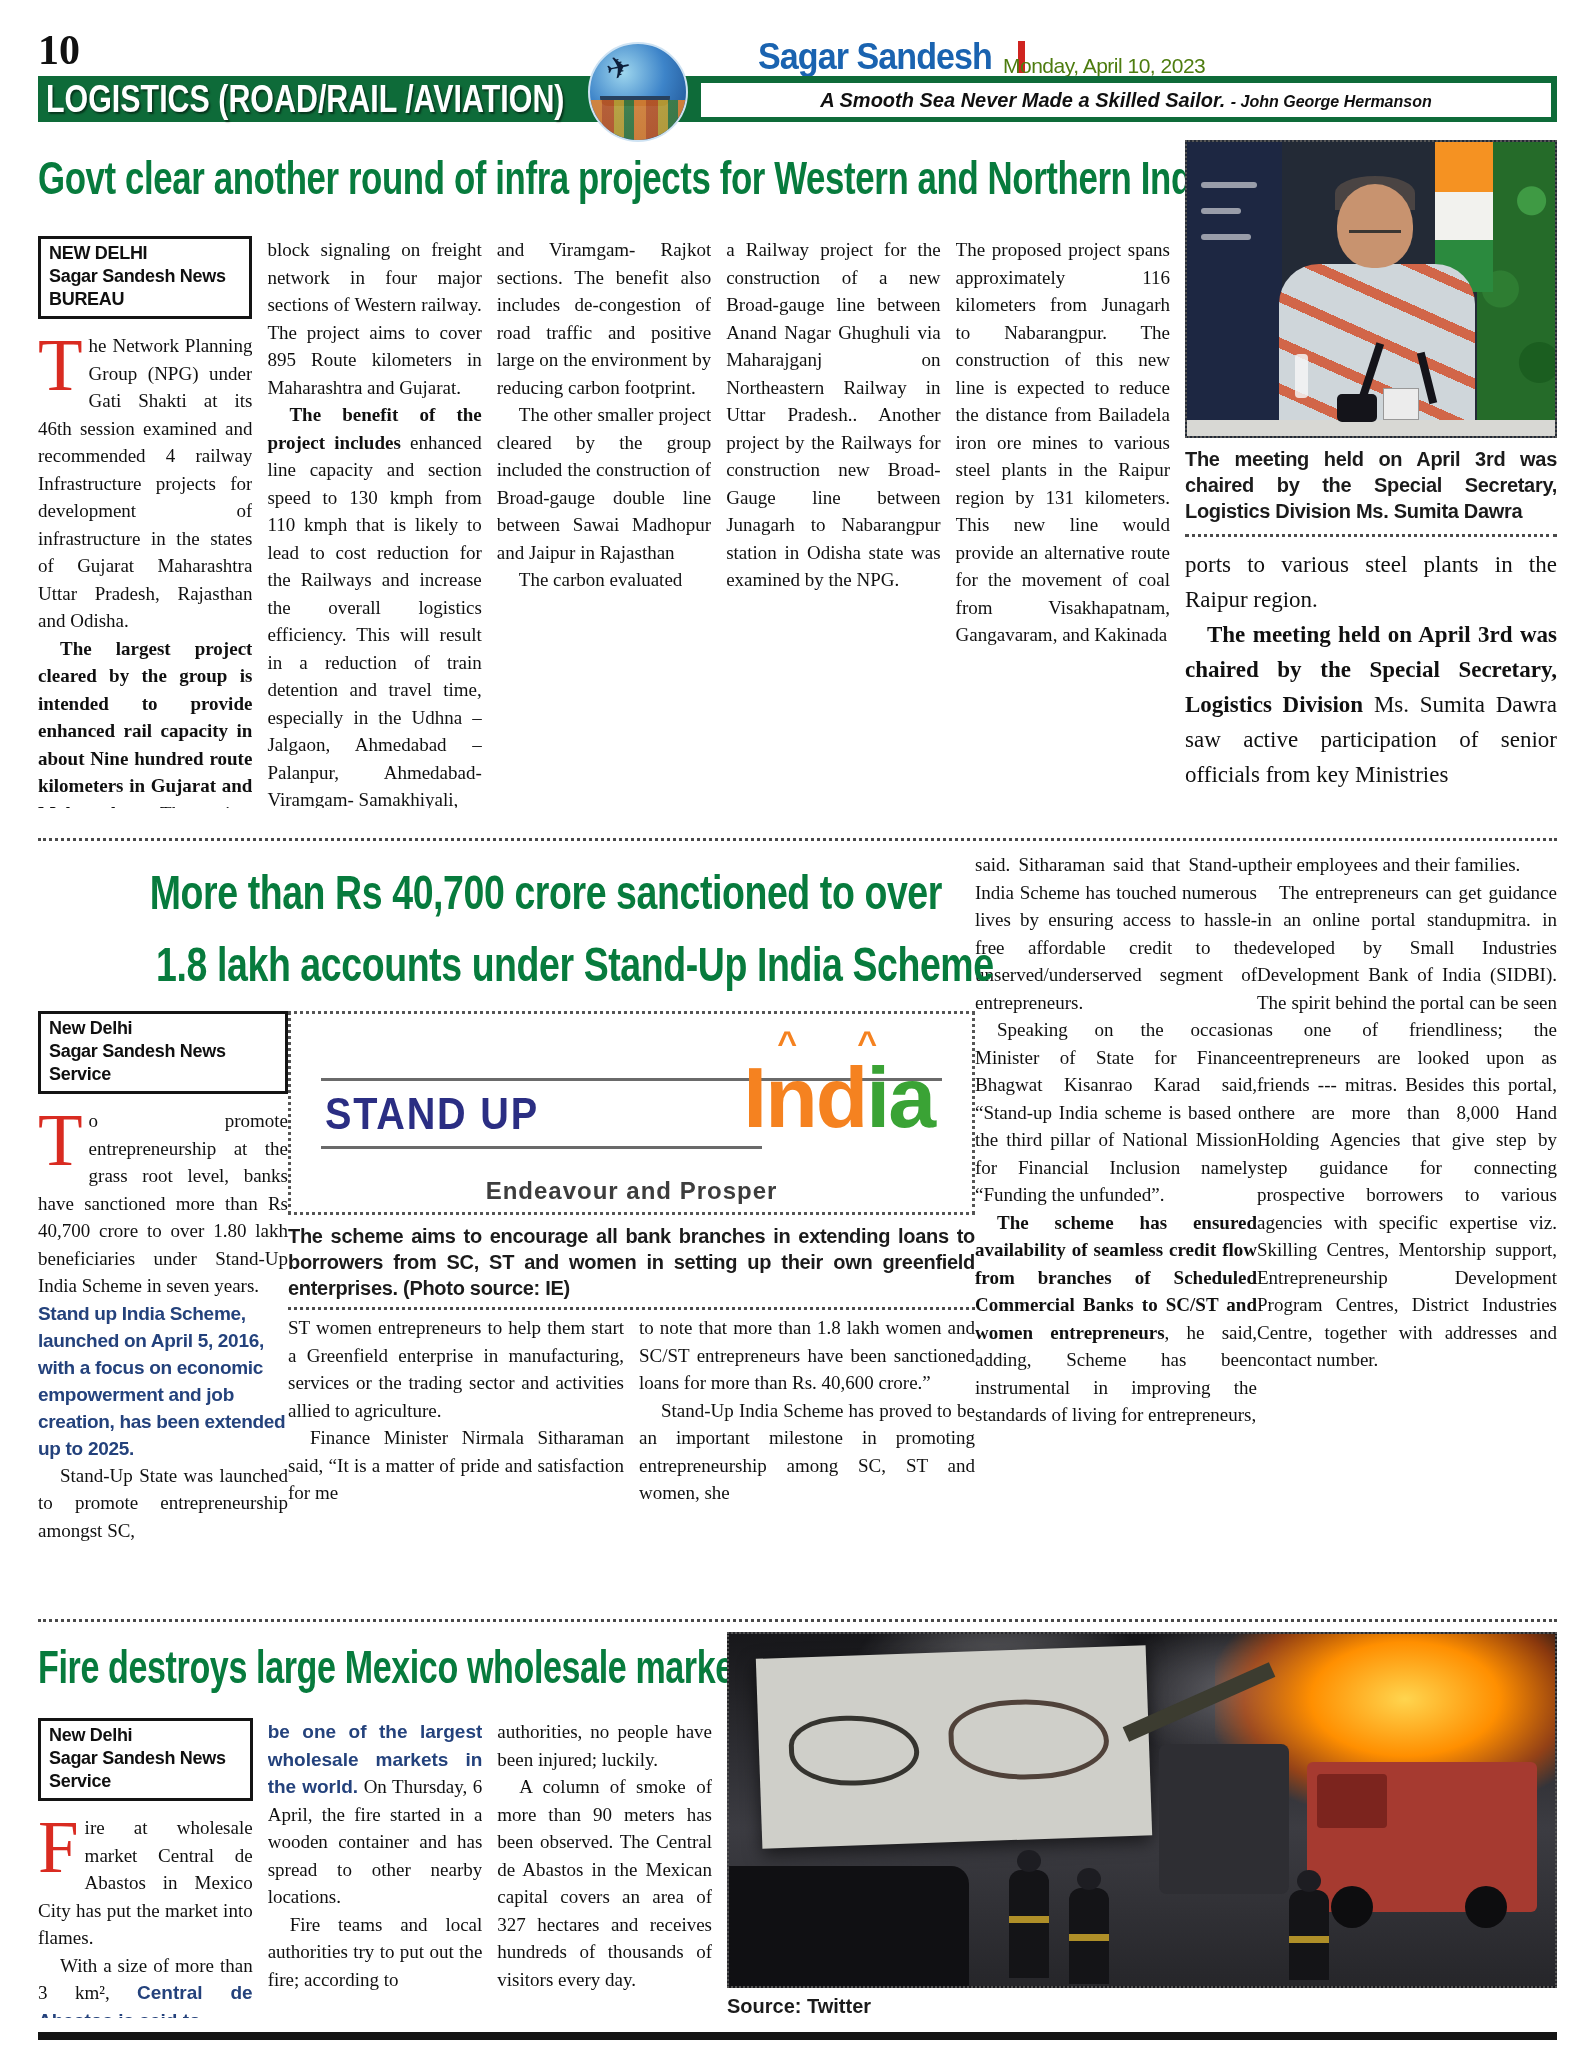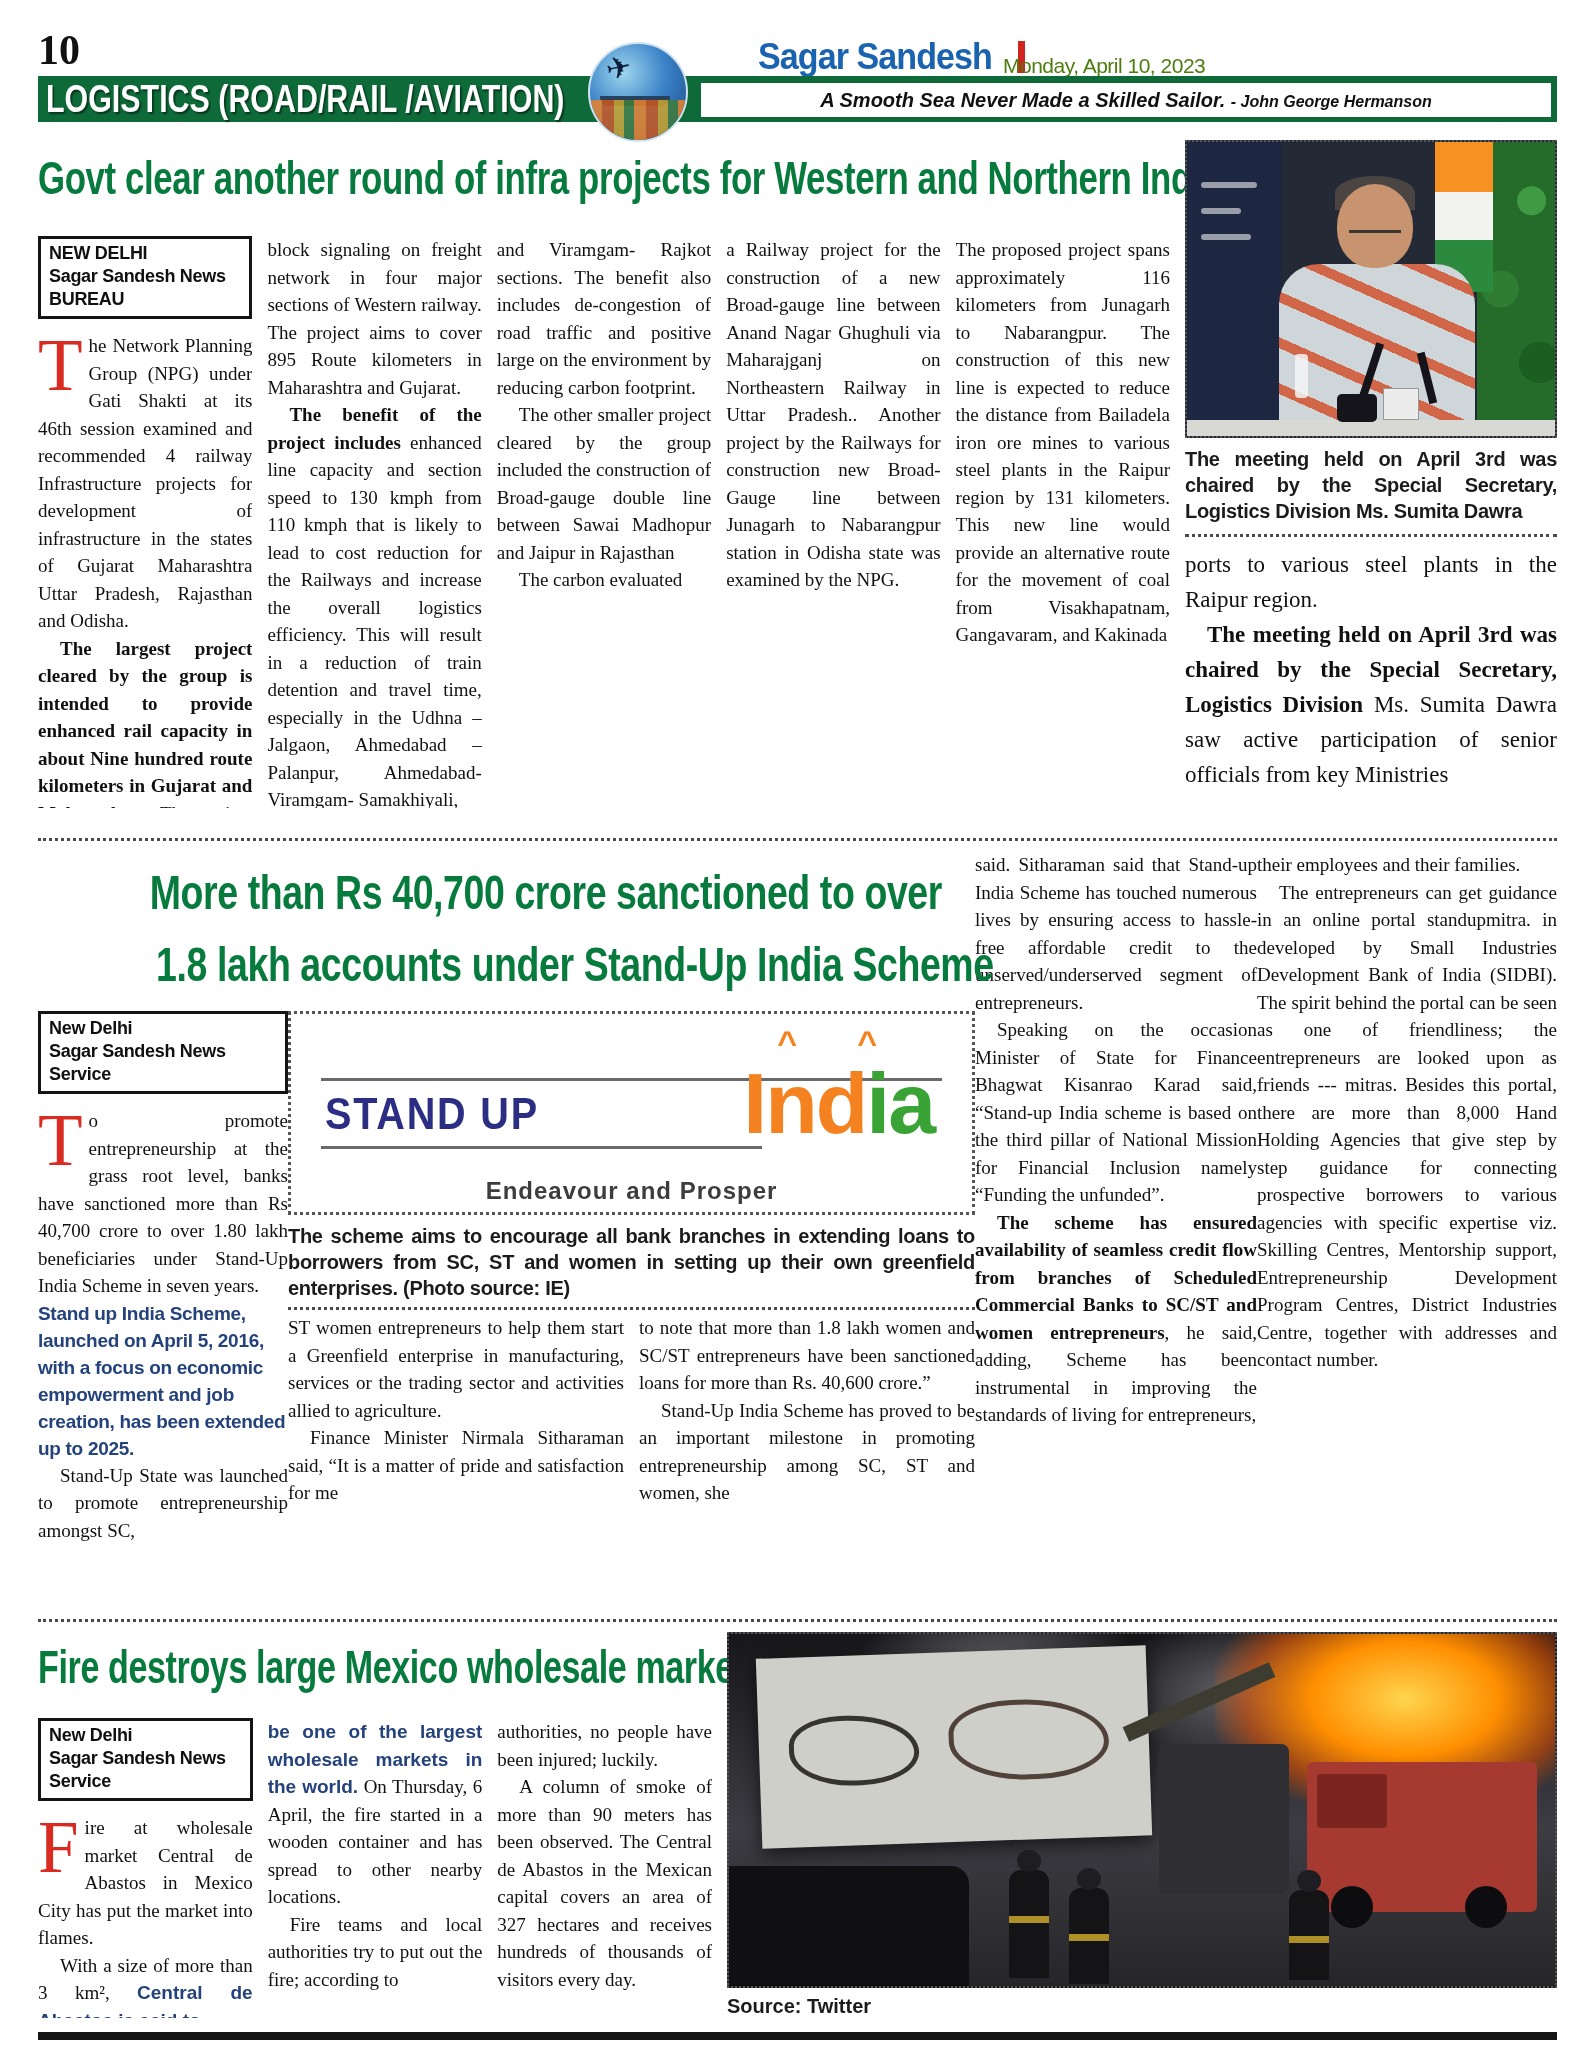--- a/index.html
+++ b/index.html
@@ -71,21 +71,21 @@
   .a2{display:grid;grid-template-columns:250px 1fr 282px 300px;grid-template-rows:160px auto;}
   .a2-head{grid-column:1/3;grid-row:1;padding-top:6px;}
   .a2-head .hl{font-size:48px;line-height:72px;}
   .a2-col1{grid-column:1;grid-row:2;height:598px;overflow:hidden;}
   .a2-mid{grid-column:2;grid-row:2;height:598px;overflow:hidden;}
   .a2-c5{grid-column:3;grid-row:1/3;height:758px;overflow:hidden;}
   .a2-c6{grid-column:4;grid-row:1/3;height:758px;overflow:hidden;}
   .logo-box{height:204px;border:3px dotted #555;box-sizing:border-box;position:relative;background:#fff;overflow:hidden;}
   .lg-rule{position:absolute;left:30px;right:30px;height:3px;background:#6a6a6a;}
   .lg-standup{position:absolute;left:34px;top:78px;font:bold 44px/44px "Liberation Sans",sans-serif;color:#2b2e83;letter-spacing:2px;transform:scaleX(.9);transform-origin:0 50%;}
-  .lg-india{position:absolute;right:38px;top:40px;font:bold 86px/86px "Liberation Sans",sans-serif;letter-spacing:-2px;margin-top:6px;}
+  .lg-india{position:absolute;right:38px;top:40px;font:bold 86px/86px "Liberation Sans",sans-serif;letter-spacing:-2px;}
   .lg-o{color:#f58220;} .lg-g{color:#3aa335;}
   .lg-hat{position:absolute;font:bold 34px/20px "Liberation Sans",sans-serif;color:#f58220;}
   .lg-tag{position:absolute;left:0;right:0;bottom:8px;text-align:center;font:bold 24px/26px "Liberation Sans",sans-serif;color:#3d3d3d;letter-spacing:1px;}
   .a2-subcols{display:flex;gap:15px;margin-top:4px;}
   .a2-subcols>div{flex:1;height:258px;overflow:hidden;}
   
   .a3{display:grid;grid-template-columns:repeat(3,1fr) 830px;column-gap:15px;grid-template-rows:86px auto;}
   .a3-head{grid-column:1/4;grid-row:1;padding-top:8px;font-size:46px;}
   .a3-col{grid-row:2;height:300px;overflow:hidden;}
   .a3-photo-wrap{grid-column:4;grid-row:1/3;}

